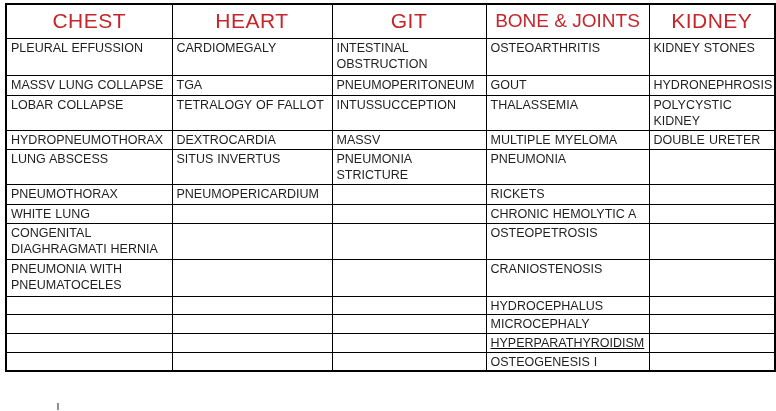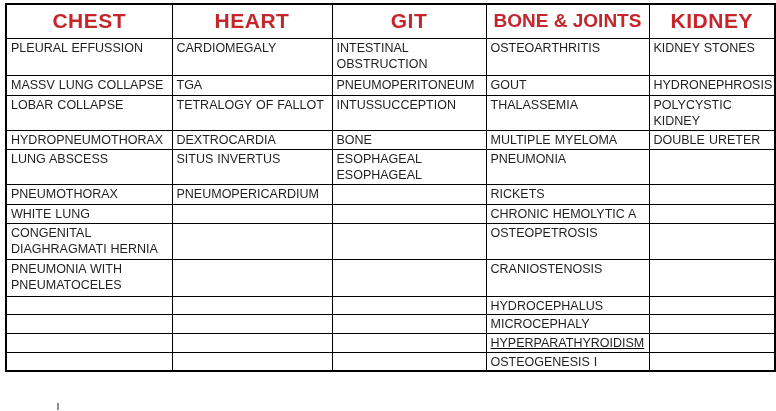--- a/index.html
+++ b/index.html
@@ -25,21 +25,21 @@
   }
   table.grid th, table.grid td {
     border: 1.5px solid var(--grid, #000);
     vertical-align: top;
     overflow: hidden;
   }
   table.grid thead tr { height: 34px; }
   table.grid th {
     color: var(--accent, #c4262b);
     font-size: 21px;
-    font-weight: 700;
+    font-weight: 400;
     text-align: center;
     vertical-align: middle;
     padding: 0 2px;
     letter-spacing: 0.5px;
   }
   table.grid th:nth-child(4) { font-size: 19px; letter-spacing: 0; }
   table.grid td {
     color: var(--text, #1f1f1f);
     font-size: 12.5px;
     line-height: 16.5px;
@@ -92,28 +92,28 @@
         <tr style="height: 35px;">
           <td>LOBAR COLLAPSE</td>
           <td>TETRALOGY OF FALLOT</td>
           <td>INTUSSUCCEPTION</td>
           <td>THALASSEMIA</td>
           <td>POLYCYSTIC KIDNEY</td>
         </tr>
         <tr style="height: 19px;">
           <td>HYDROPNEUMOTHORAX</td>
           <td>DEXTROCARDIA</td>
-          <td>BONE</td>
+          <td>MASSV</td>
           <td>MULTIPLE MYELOMA</td>
           <td>DOUBLE URETER</td>
         </tr>
         <tr style="height: 35px;">
           <td>LUNG ABSCESS</td>
           <td>SITUS INVERTUS</td>
-          <td>ESOPHAGEAL ESOPHAGEAL</td>
+          <td>PNEUMONIA STRICTURE</td>
           <td>PNEUMONIA</td>
           <td></td>
         </tr>
         <tr style="height: 20px;">
           <td>PNEUMOTHORAX</td>
           <td>PNEUMOPERICARDIUM</td>
           <td></td>
           <td>RICKETS</td>
           <td></td>
         </tr>

